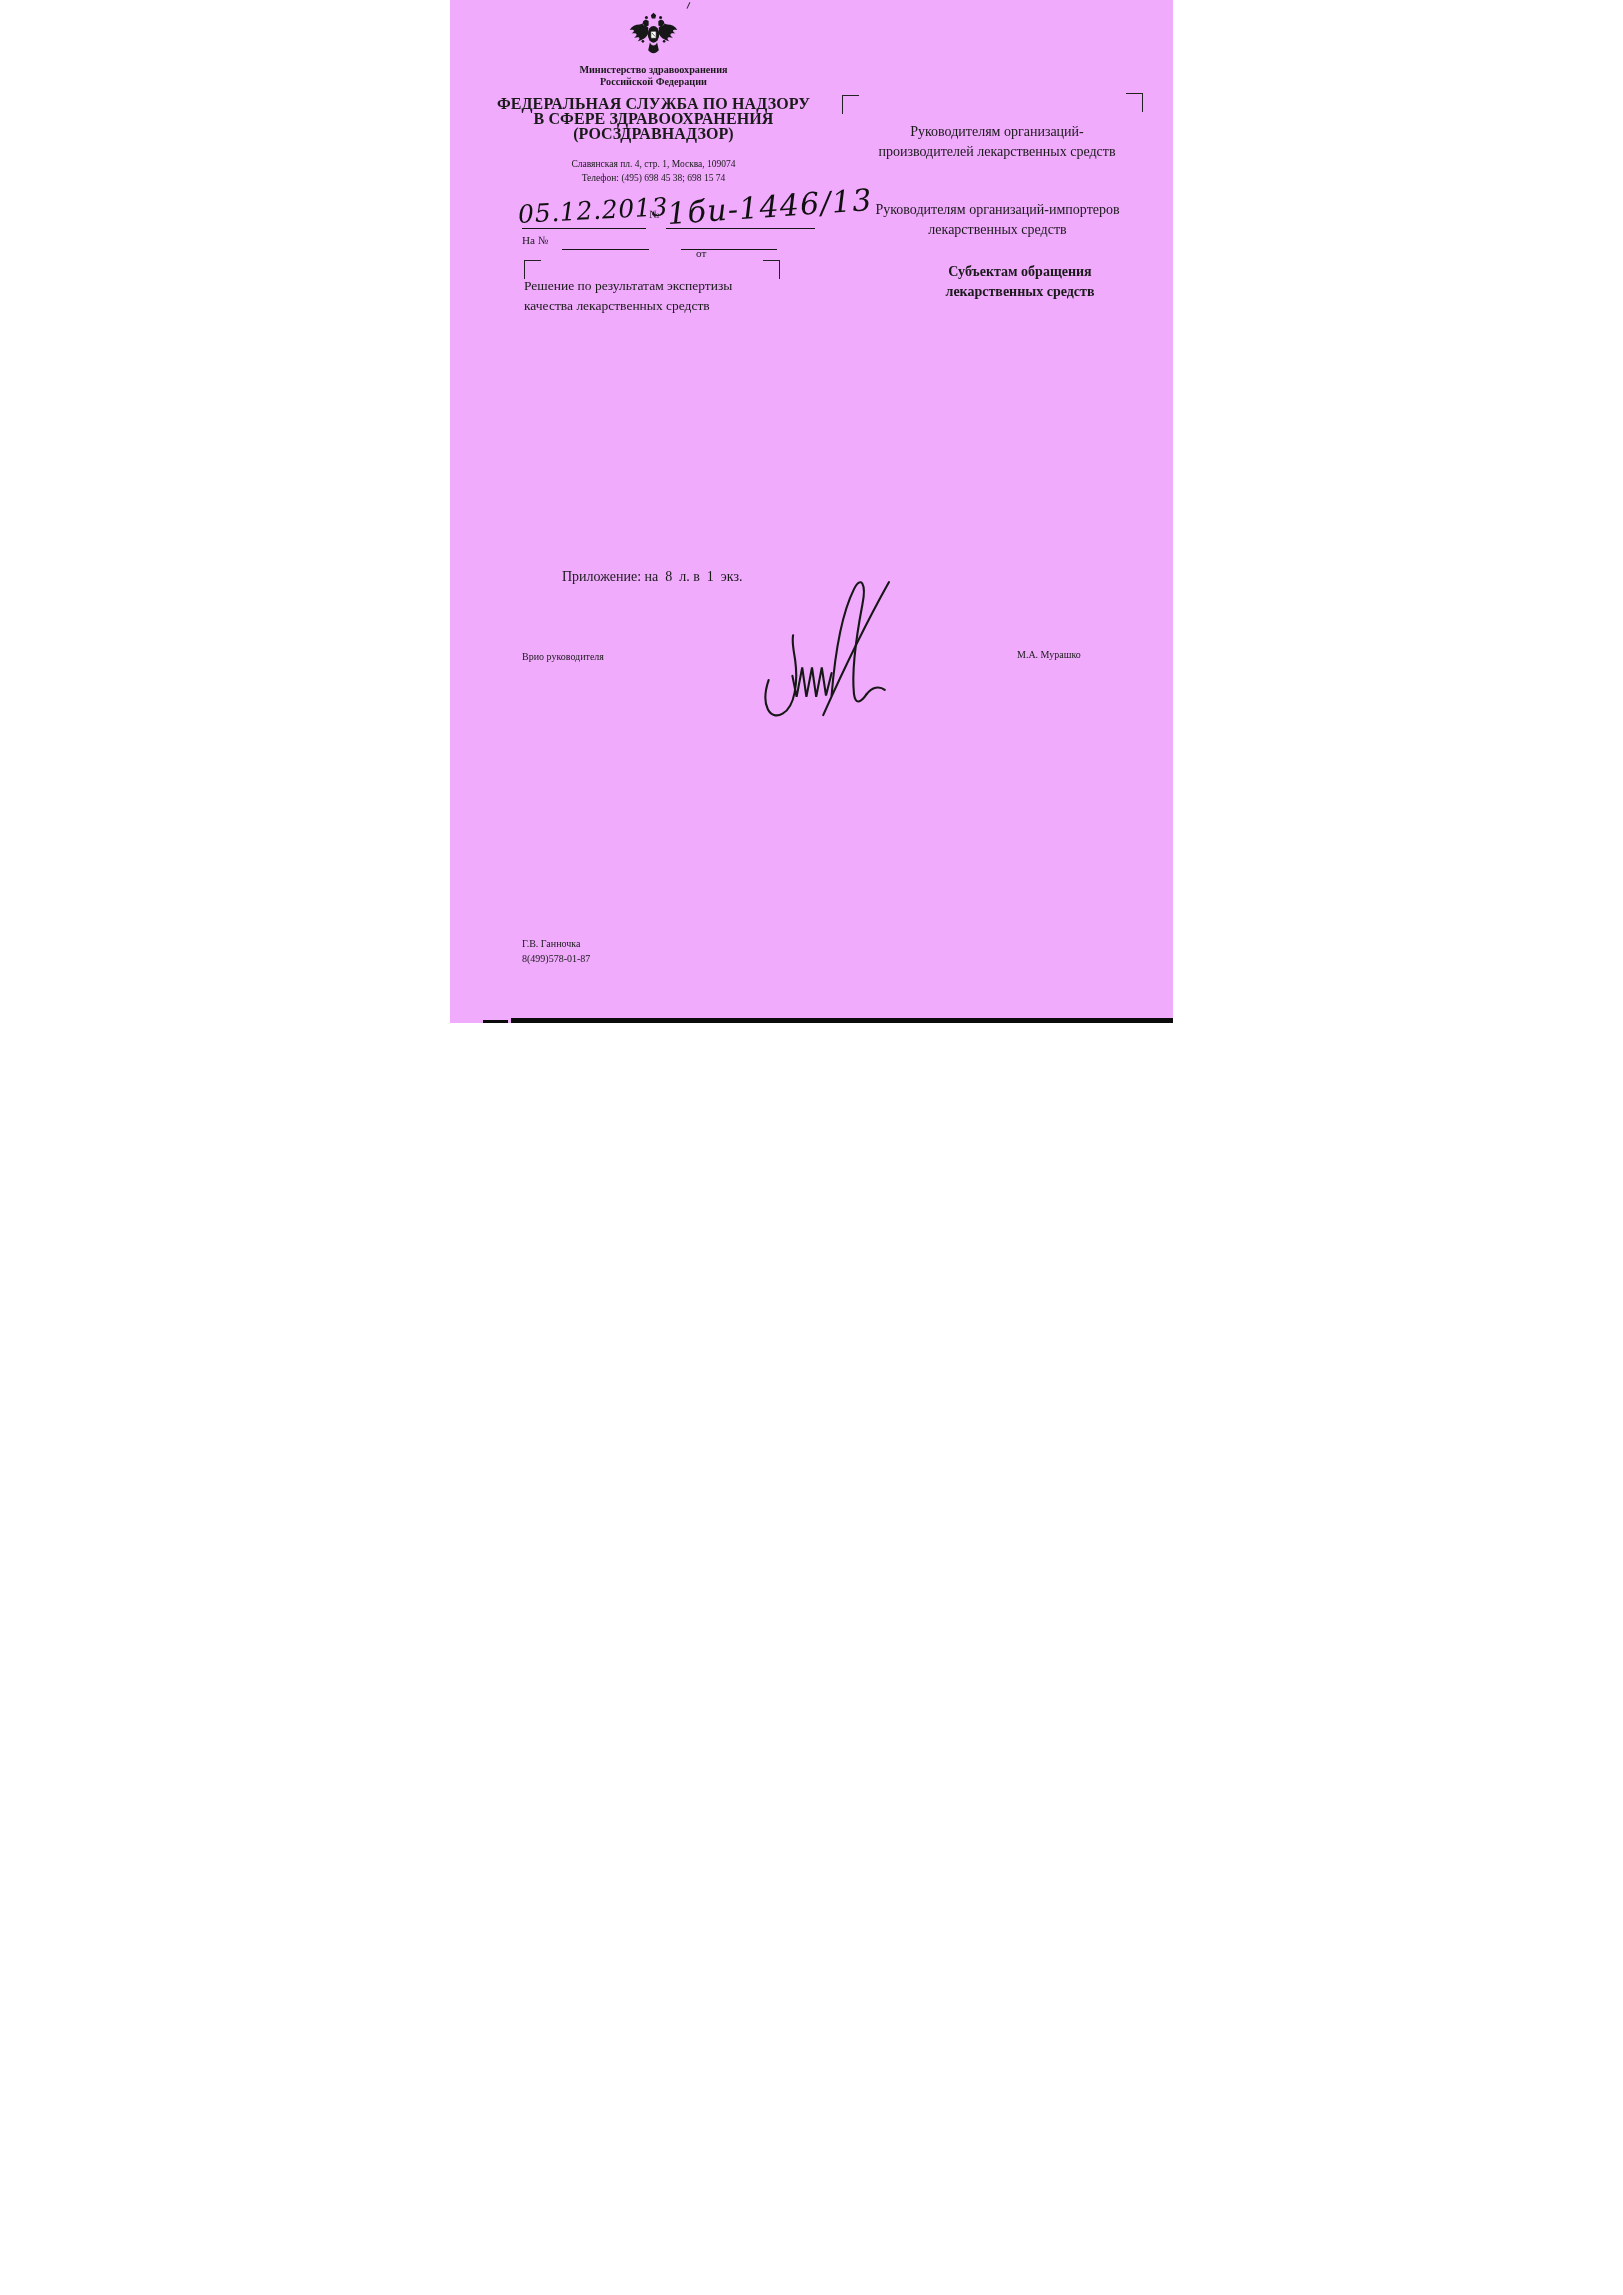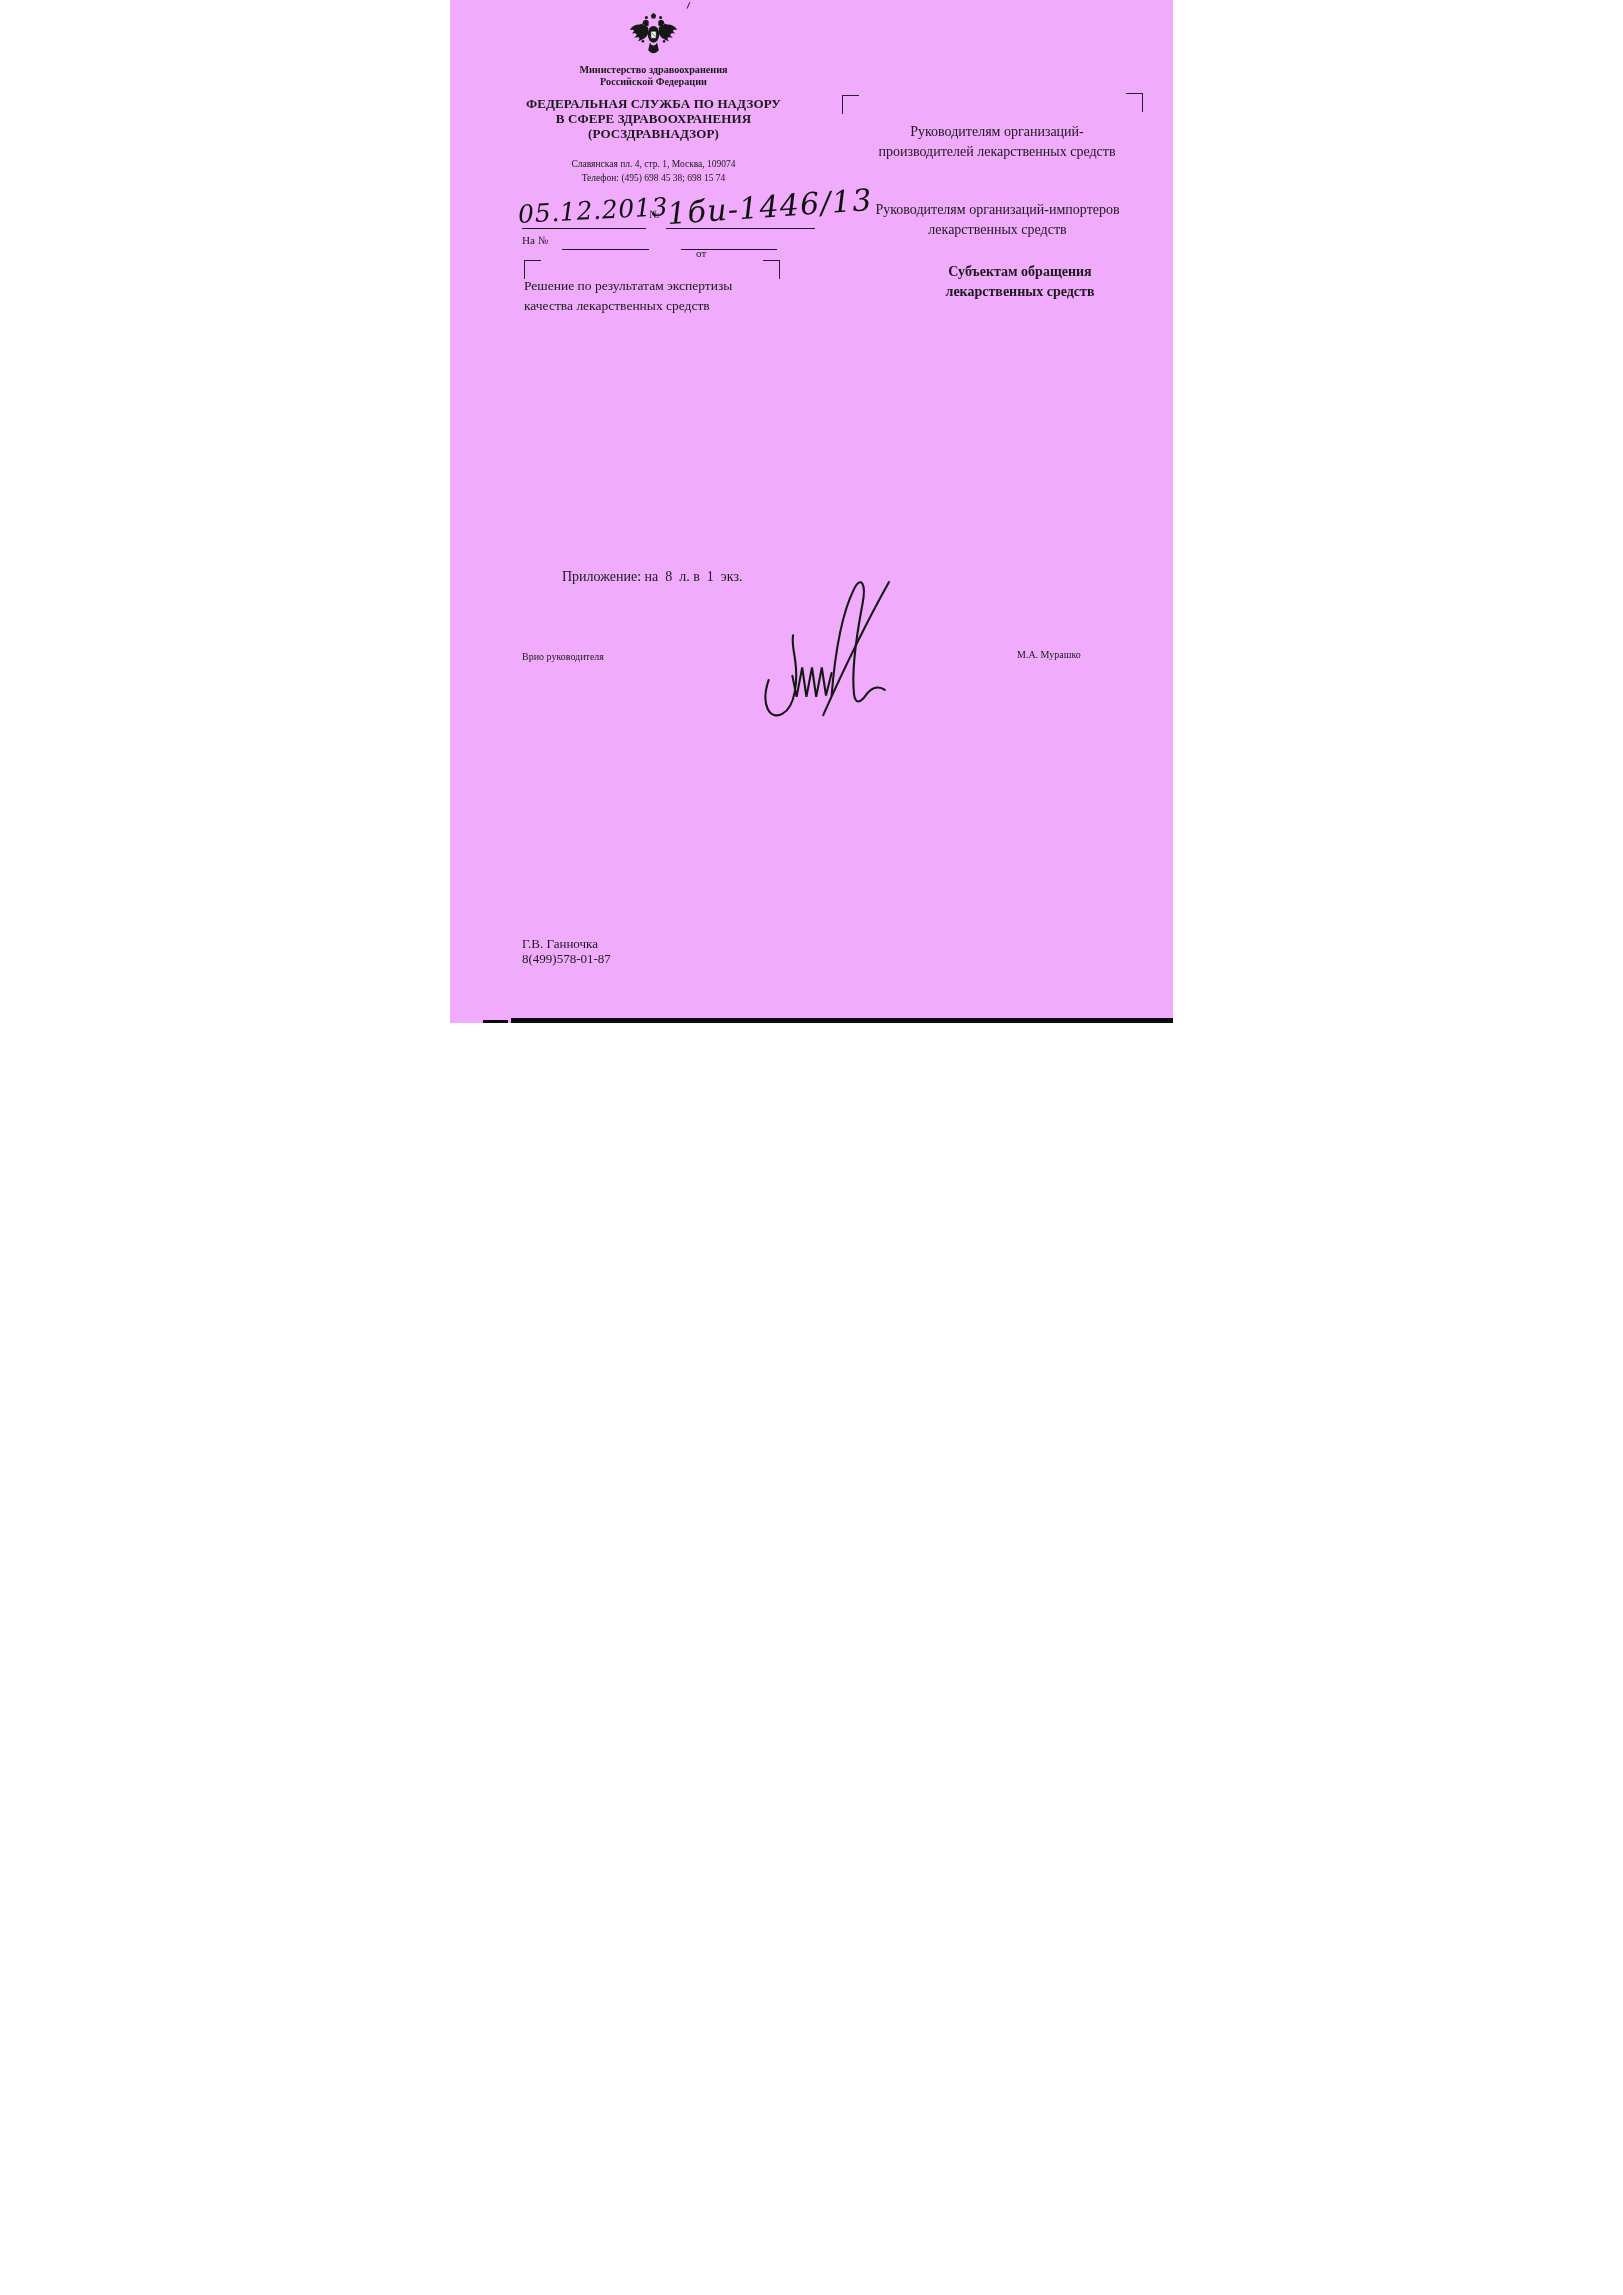--- a/index.html
+++ b/index.html
@@ -11,21 +11,21 @@
     background:#f0abfc;
     font-family:"Liberation Serif", serif;
     color:#1a1a1a;
     overflow:hidden;
   }
   .abs{position:absolute;}
   .c{text-align:center;}
   
   .hdr-line{left:39px;width:329px;}
   .ministry{font-size:10.2px;font-weight:bold;line-height:12px;}
-  .service{font-size:13px;font-weight:bold;line-height:15px;letter-spacing:0.1px;}
+  .service{font-size:16px;font-weight:bold;line-height:15px;letter-spacing:0.1px;}
   .contact{font-size:9.5px;line-height:13px;}
   
   .hand{
     font-family:"DejaVu Serif", serif;
     font-style:italic;
     color:#101010;
     white-space:nowrap;
   }
   .hand-date{font-size:25px;transform:rotate(-3deg);letter-spacing:0.7px;}
   .hand-num{font-size:30px;transform:rotate(-4deg);letter-spacing:1.3px;}
@@ -40,21 +40,21 @@
   .addr-block{font-size:14px;line-height:20.4px;text-align:center;}
   
   .body-par{
     font-size:14px;
     line-height:22px;
     text-align:justify;
     text-indent:42px;
   }
   .attachment{font-size:14px;white-space:pre-wrap;}
   .sig-label{font-size:10px;}
-  .footer-text{font-size:13px;line-height:15px;}
+  .footer-text{font-size:10px;line-height:15px;}
   
   .scan-bar{background:#0b0b0b;}
   .speck{background:#2a2a2a;}
   svg .ink{fill:#171717;}
   svg .ink-line{stroke:#171717;fill:none;}
 </style>
 </head>
 <body>
 
 <div class="page">

